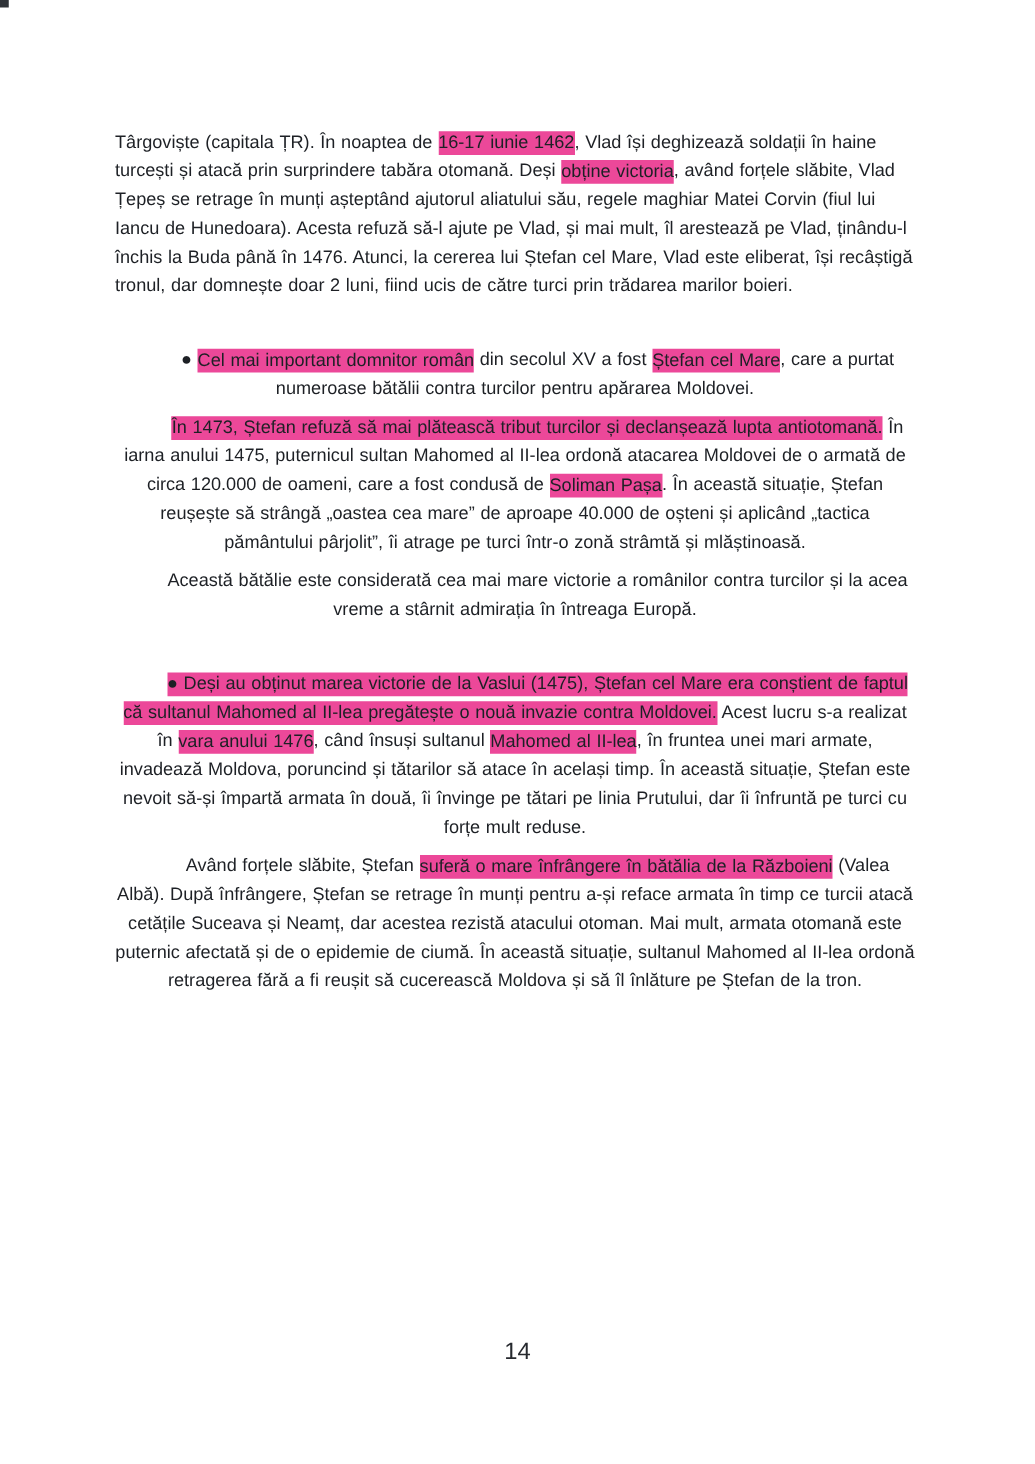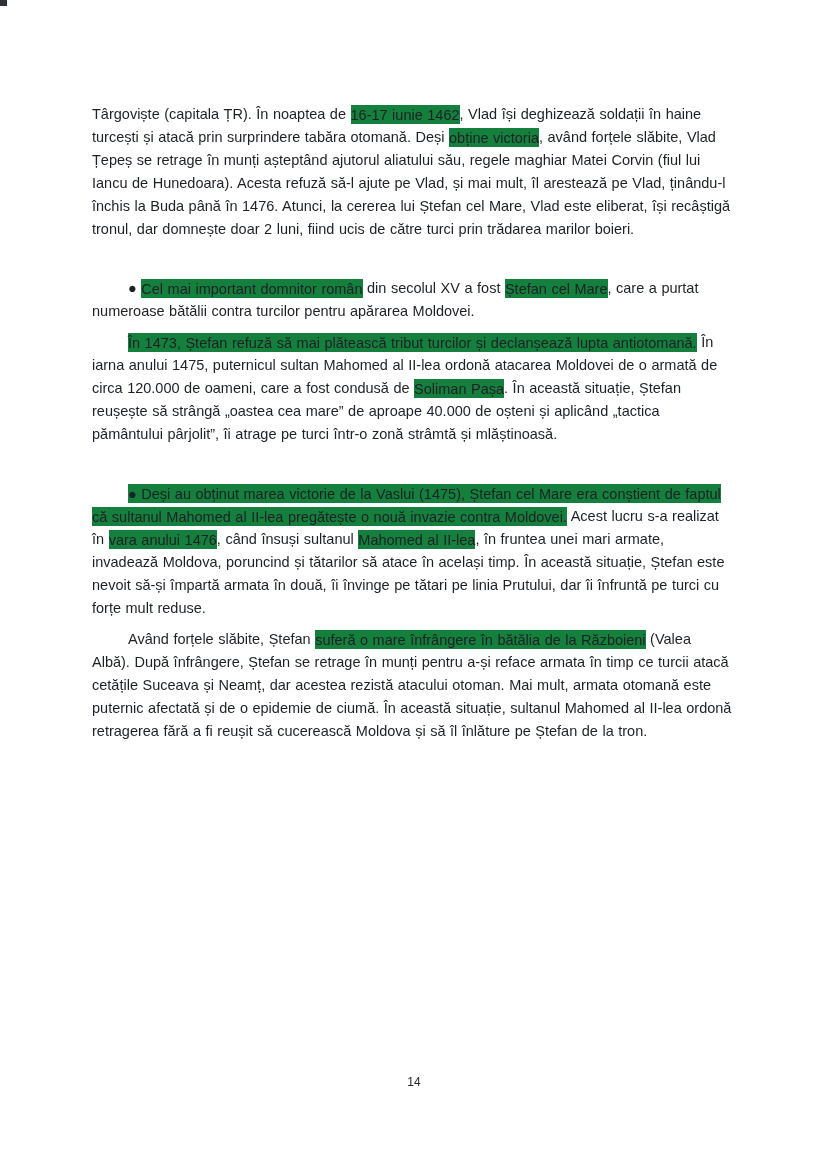--- a/index.html
+++ b/index.html
@@ -32,48 +32,50 @@
   .para {
     margin: 0 0 8px 0;
     font-size: 14.5px;
     line-height: 23px;
     text-align: left;
     color: #1d2025;
     word-spacing: 0.5px;
   }
   .para.indent {
     text-indent: 36px;
+    text-align: center;
   }
   .para.space-before {
     margin-top: 36px;
   }
   mark {
-    background: #15803d;
+    background: #ec4899;
     color: inherit;
     padding: 1.5px 0;
   }
   .page-footer {
     position: absolute;
     top: 1072px;
     left: 0;
     width: 100%;
     text-align: center;
-    font-size: 12px;
+    font-size: 19px;
     line-height: 20px;
     color: #26292e;
   }
 </style>
 </head>
 <body>
 
 <div class="corner-artifact"></div>
 
 <div class="doc-body">
     <p class="para"><span>Târgoviște (capitala ȚR). În noaptea de </span><mark>16-17 iunie 1462</mark><span>, Vlad își deghizează soldații în haine turcești și atacă prin surprindere tabăra otomană. Deși </span><mark>obține victoria</mark><span>, având forțele slăbite, Vlad Țepeș se retrage în munți așteptând ajutorul aliatului său, regele maghiar Matei Corvin (fiul lui Iancu de Hunedoara). Acesta refuză să-l ajute pe Vlad, și mai mult, îl arestează pe Vlad, ținându-l închis la Buda până în 1476. Atunci, la cererea lui Ștefan cel Mare, Vlad este eliberat, își recâștigă tronul, dar domnește doar 2 luni, fiind ucis de către turci prin trădarea marilor boieri.</span></p>
     <p class="para indent space-before"><span>● </span><mark>Cel mai important domnitor român</mark><span> din secolul XV a fost </span><mark>Ștefan cel Mare</mark><span>, care a purtat numeroase bătălii contra turcilor pentru apărarea Moldovei.</span></p>
     <p class="para indent"><mark>În 1473, Ștefan refuză să mai plătească tribut turcilor și declanșează lupta antiotomană.</mark><span> În iarna anului 1475, puternicul sultan Mahomed al II-lea ordonă atacarea Moldovei de o armată de circa 120.000 de oameni, care a fost condusă de </span><mark>Soliman Pașa</mark><span>. În această situație, Ștefan reușește să strângă „oastea cea mare” de aproape 40.000 de oșteni și aplicând „tactica pământului pârjolit”, îi atrage pe turci într-o zonă strâmtă și mlăștinoasă.</span></p>
+    <p class="para indent"><span>Această bătălie este considerată cea mai mare victorie a românilor contra turcilor și la acea vreme a stârnit admirația în întreaga Europă.</span></p>
     <p class="para indent space-before"><mark>● Deși au obținut marea victorie de la Vaslui (1475), Ștefan cel Mare era conștient de faptul că sultanul Mahomed al II-lea pregătește o nouă invazie contra Moldovei.</mark><span> Acest lucru s-a realizat în </span><mark>vara anului 1476</mark><span>, când însuși sultanul </span><mark>Mahomed al II-lea</mark><span>, în fruntea unei mari armate, invadează Moldova, poruncind și tătarilor să atace în același timp. În această situație, Ștefan este nevoit să-și împartă armata în două, îi învinge pe tătari pe linia Prutului, dar îi înfruntă pe turci cu forțe mult reduse.</span></p>
     <p class="para indent"><span>Având forțele slăbite, Ștefan </span><mark>suferă o mare înfrângere în bătălia de la Războieni</mark><span> (Valea Albă). După înfrângere, Ștefan se retrage în munți pentru a-și reface armata în timp ce turcii atacă cetățile Suceava și Neamț, dar acestea rezistă atacului otoman. Mai mult, armata otomană este puternic afectată și de o epidemie de ciumă. În această situație, sultanul Mahomed al II-lea ordonă retragerea fără a fi reușit să cucerească Moldova și să îl înlăture pe Ștefan de la tron.</span></p>
   </div>
 
 <div class="page-footer">
   <span>14</span>
 </div>
 
 </body></html>

